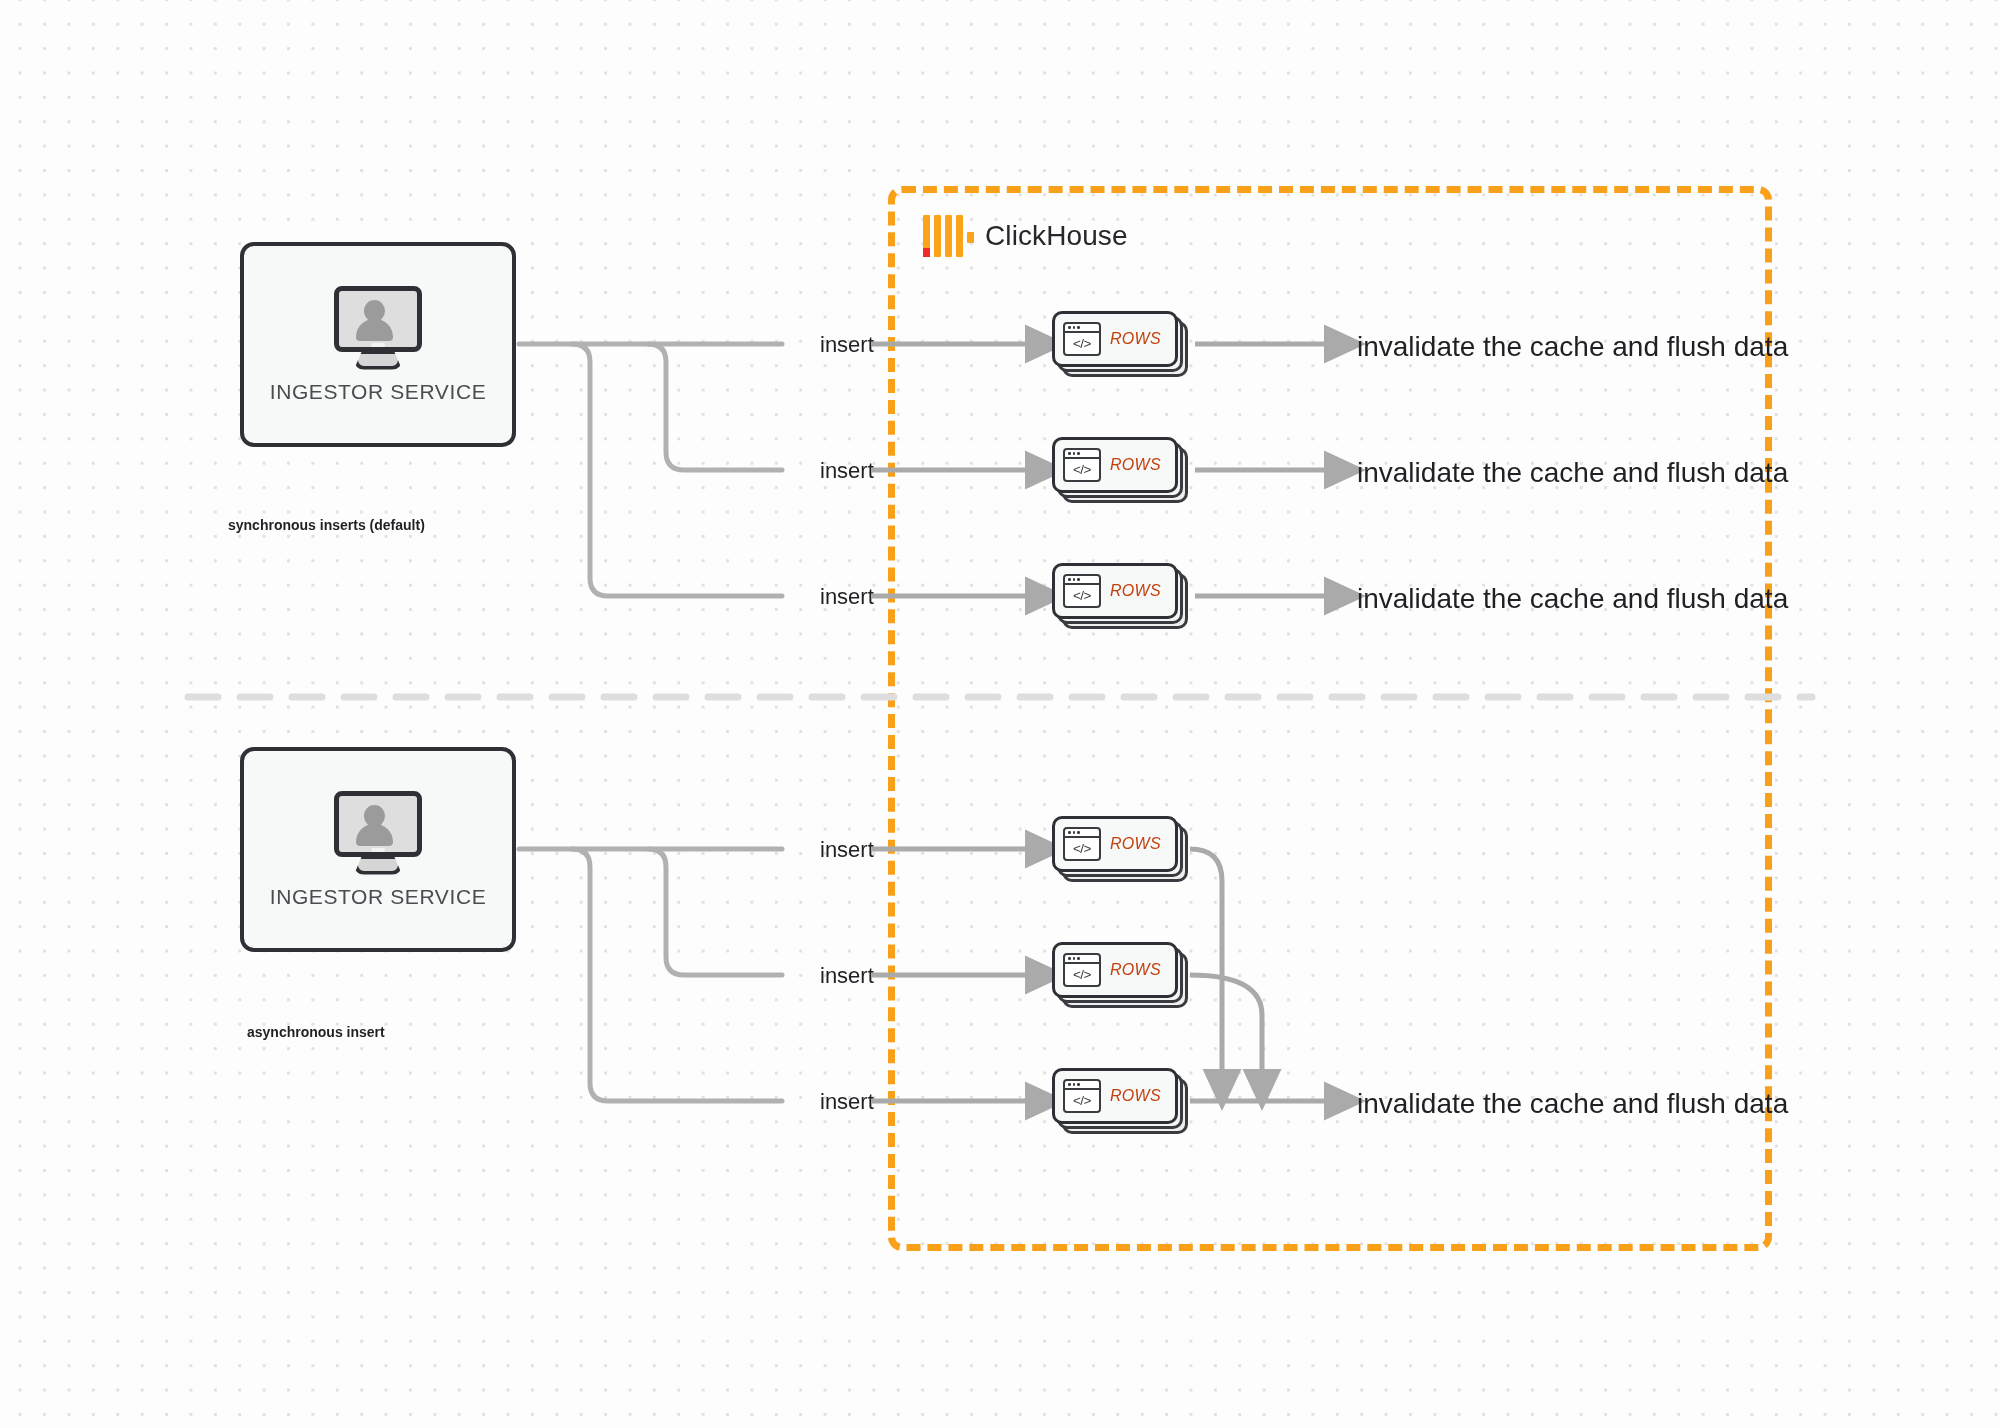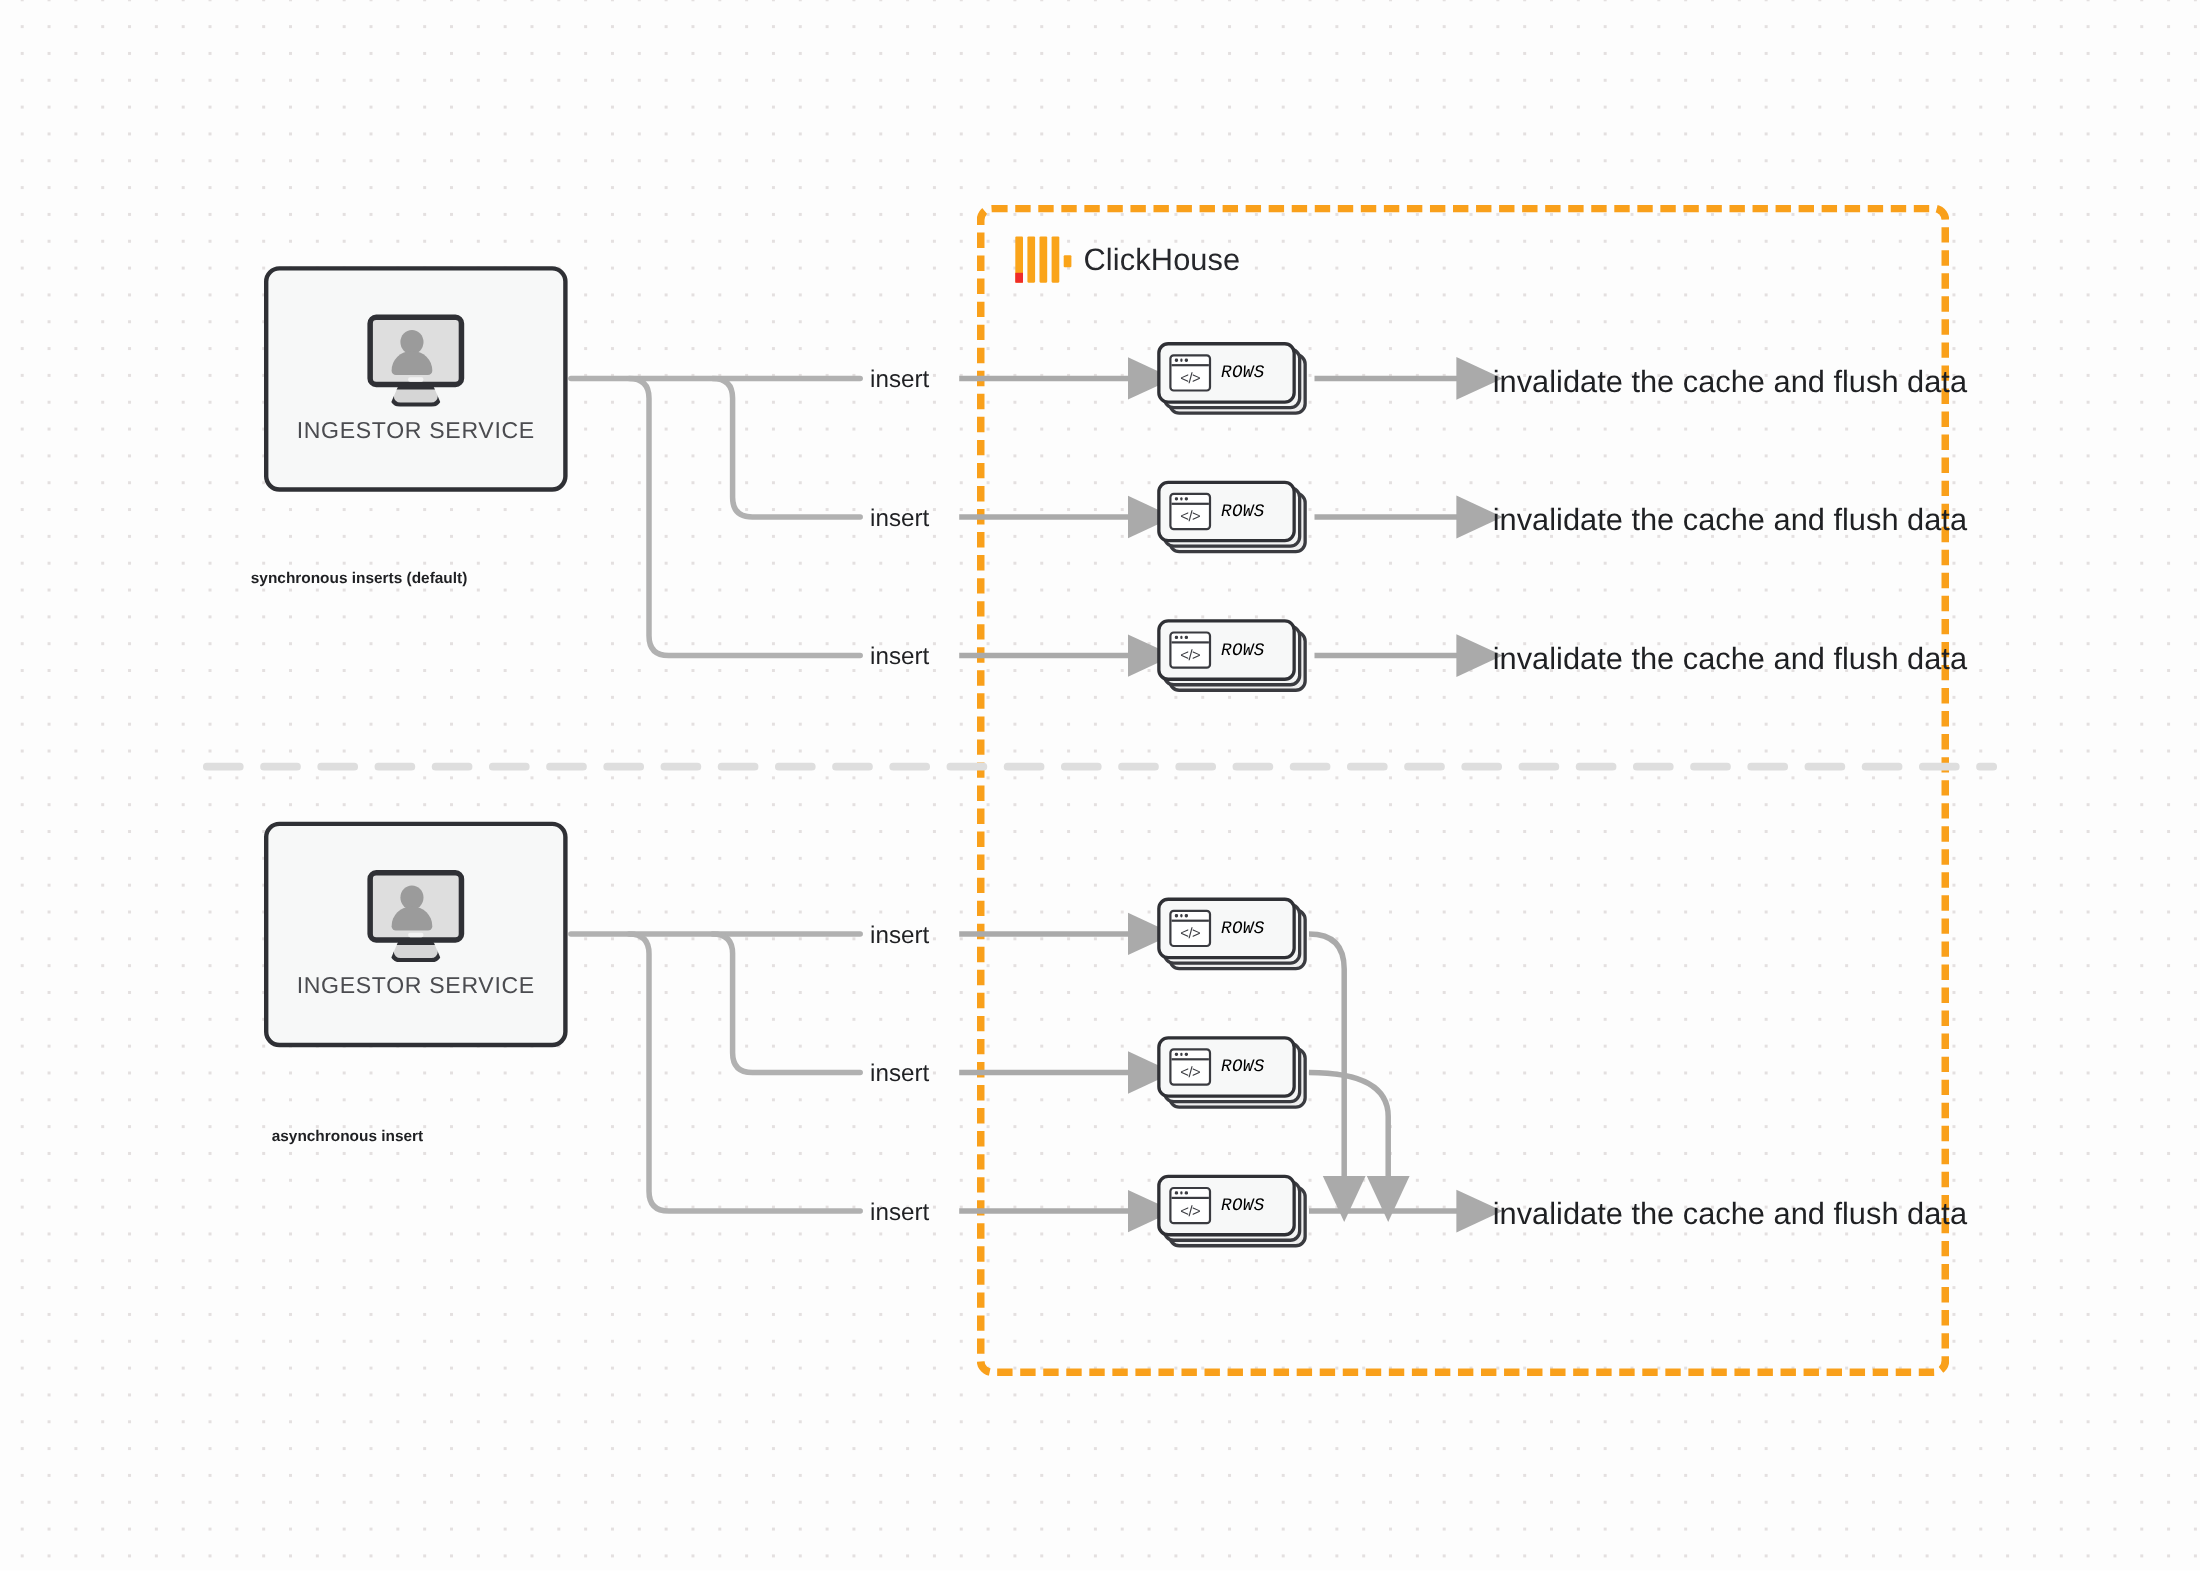--- a/index.html
+++ b/index.html
@@ -239,31 +239,31 @@
     align-items: center;
     justify-content: center;
     font-family: "Liberation Sans", sans-serif;
     font-size: 13.5px;
     color: #3a3b40;
     letter-spacing: -0.5px;
   }
   .rows-label {
     font-size: 16px;
     font-style: italic;
-    color: #000000;
+    color: #c2410c;
     letter-spacing: 0.3px;
-    font-family: Liberation Mono, monospace;
   }
 
   
   .edge-label {
     position: absolute;
     font-size: 22px;
     color: #1f2023;
     white-space: nowrap;
+    margin-left: 29px;
   }
   .result-label {
     position: absolute;
     font-size: 28px;
     color: #1f2023;
     white-space: nowrap;
   }
 </style>
 </head>
 <body>

